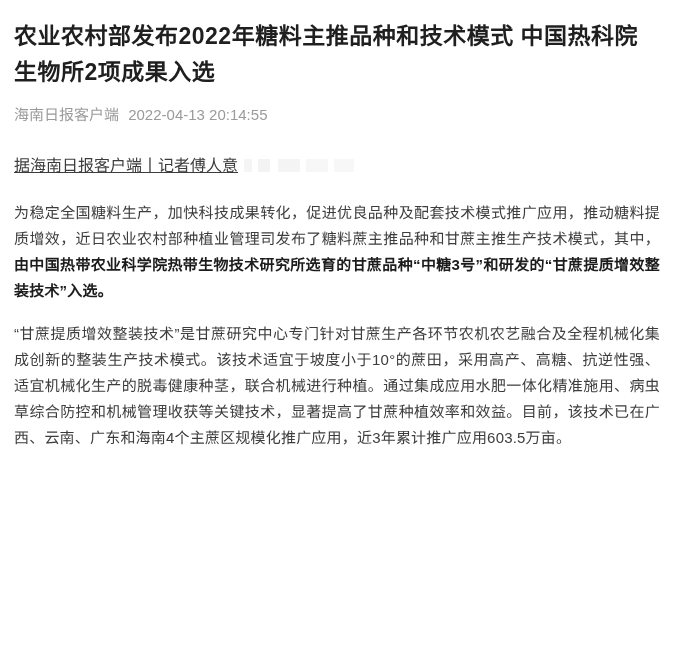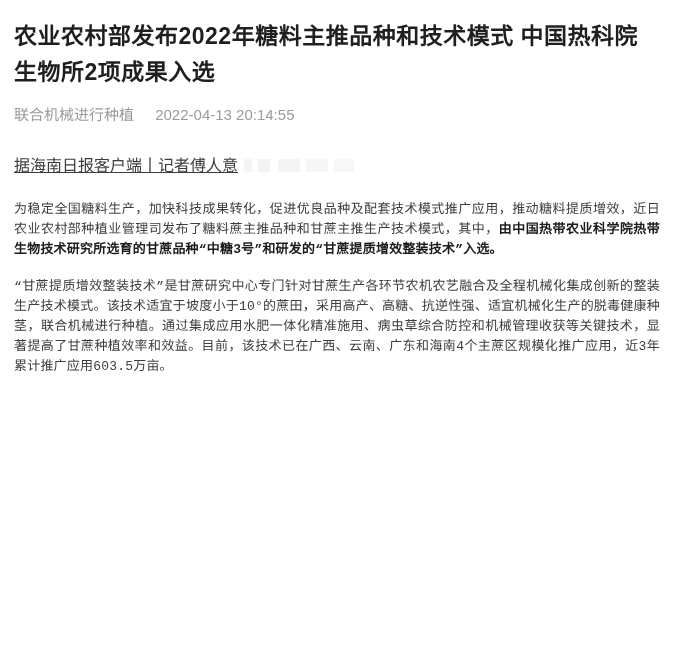--- a/index.html
+++ b/index.html
@@ -28,21 +28,21 @@
     margin: 4px 0 16px 0;
     letter-spacing: 0.5px;
   }
   .meta-line {
     font-size: 15px;
     color: #9b9b9b;
     line-height: 18px;
     margin: 0 0 30px 0;
   }
   .meta-line .publish-time {
-    margin-left: 17px;
+    margin-left: 5px;
   }
   .byline {
     font-size: 16px;
     color: #3d3d3d;
     line-height: 24px;
     margin: 0 0 22px 0;
     white-space: nowrap;
     text-decoration: underline;
   }
   .faded-remnant {
@@ -53,42 +53,41 @@
     vertical-align: -1px;
     background: linear-gradient(90deg,
       #ededed 0 8px,  transparent 8px 14px,
       #e9e9e9 14px 26px, transparent 26px 34px,
       #ececec 34px 56px, transparent 56px 62px,
       #f0f0f0 62px 84px, transparent 84px 90px,
       #f1f1f1 90px 110px);
     opacity: 0.55;
   }
   .body-para {
-    font-size: 13px;
+    font-size: 15px;
     color: #3d3d3d;
-    line-height: 20px;
+    line-height: 26px;
     text-align: justify;
     margin: 0 0 17px 0;
     letter-spacing: 0.2px;
-    font-family: Liberation Mono, monospace;
   }
   .body-para strong {
     color: #1c1c1c;
     font-weight: 700;
   }
 </style>
 </head>
 <body>
 
 <div class="page">
 
   <h1 class="article-title">农业农村部发布2022年糖料主推品种和技术模式 中国热科院生物所2项成果入选</h1>
 
   <div class="meta-line">
-    <span class="source-name">联合机械进行种植</span>
+    <span class="source-name">海南日报客户端</span>
     <span class="publish-time">2022-04-13 20:14:55</span>
   </div>
 
   <p class="byline">
     <span>据海南日报客户端丨记者傅人意</span><span class="faded-remnant"></span>
   </p>
 
   <p class="body-para">
     <span>为稳定全国糖料生产，加快科技成果转化，促进优良品种及配套技术模式推广应用，推动糖料提质增效，近日农业农村部种植业管理司发布了糖料蔗主推品种和甘蔗主推生产技术模式，其中，</span><strong>由中国热带农业科学院热带生物技术研究所选育的甘蔗品种“中糖3号”和研发的“甘蔗提质增效整装技术”入选。</strong>
   </p>

